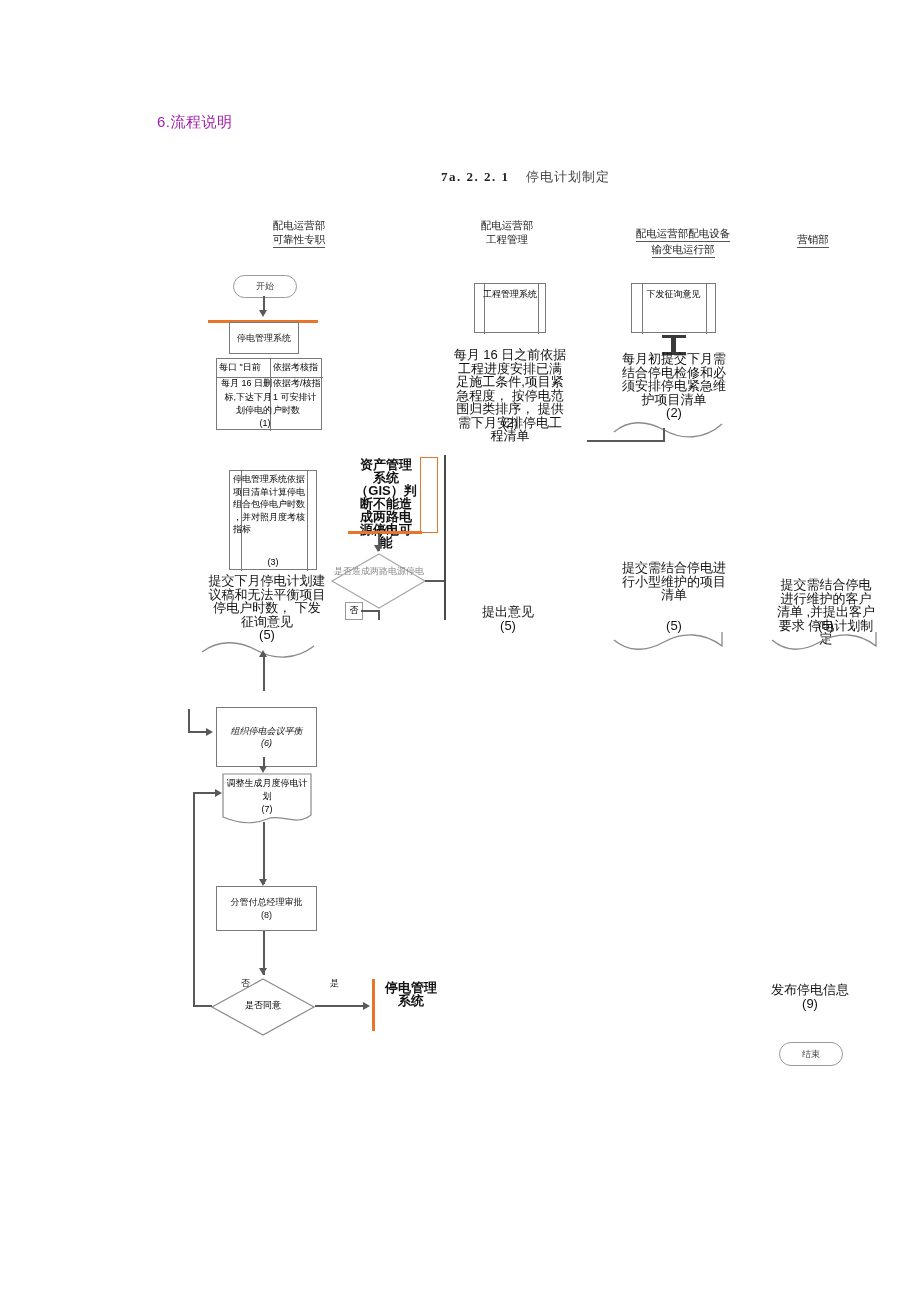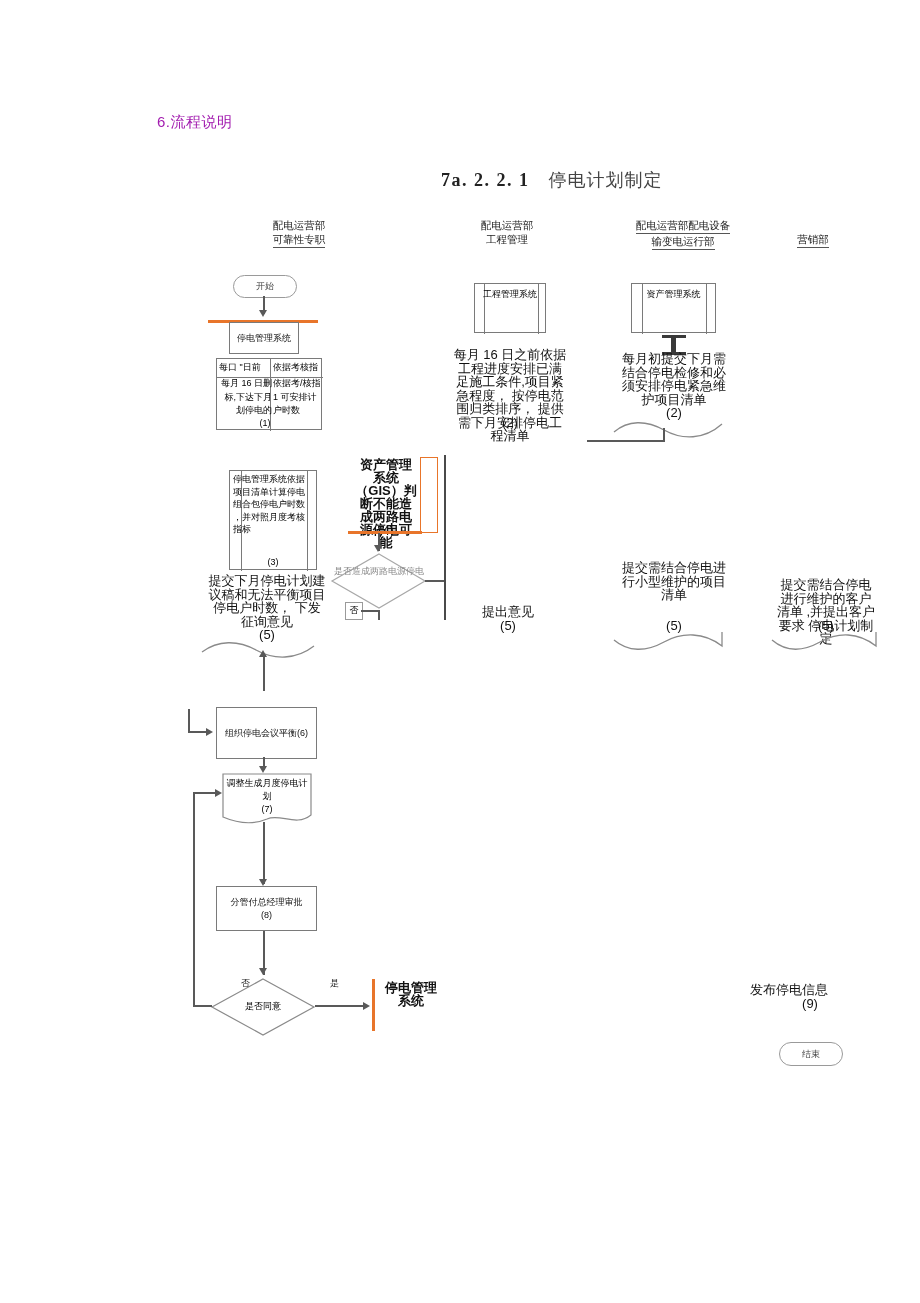--- a/index.html
+++ b/index.html
@@ -8,21 +8,21 @@
     font-family:"Liberation Sans","DejaVu Sans",sans-serif;
     color:#000;
   }
   .abs{position:absolute;}
   
   #doc-heading{
     left:157px;top:113px;font-size:15px;letter-spacing:.5px;color:#a21caf;
     font-family:"Liberation Sans",sans-serif;
   }
   #chart-title{
-    left:441px;top:168px;font-size:18px;color:#444;
+    left:441px;top:168px;font-size:13px;color:#444;
     font-family:"Liberation Serif","DejaVu Serif",serif;letter-spacing:1px;
   }
   #chart-title .num{color:#222;font-weight:bold;letter-spacing:1.5px;}
   
   .col-head{
     font-size:10.5px;line-height:14px;text-align:center;color:#222;
     font-family:"Liberation Sans",sans-serif;
   }
   .col-head .ul{border-bottom:1px solid #555;display:inline-block;padding-bottom:1px;}
   
@@ -74,21 +74,21 @@
 </div>
 
 <div class="abs col-head" style="left:239px;top:218px;width:120px;">
   <div>配电运营部</div>
   <div class="ul">可靠性专职</div>
 </div>
 <div class="abs col-head" style="left:452px;top:218px;width:110px;">
   <div>配电运营部</div>
   <div>工程管理</div>
 </div>
-<div class="abs col-head" style="left:608px;top:218px;width:150px;">
+<div class="abs col-head" style="left:608px;top:226px;width:150px;">
   <div class="ul">配电运营部配电设备</div>
   <div class="ul">输变电运行部</div>
 </div>
 <div class="abs col-head" style="left:773px;top:232px;width:80px;">
   <div class="ul">营销部</div>
 </div>
 
 <div class="abs term" style="left:233px;top:275px;width:62px;height:21px;">开始</div>
 
 <div class="conn v abs" style="left:263px;top:296px;height:18px;"></div>
@@ -118,21 +118,21 @@
 <div class="abs plain-text" style="left:208px;top:574px;width:118px;line-height:13.5px;">提交下月停电计划建议稿和无法平衡项目停电户时数， 下发征询意见</div>
 <div class="abs plain-text" style="left:208px;top:628px;width:118px;">(5)</div>
 
 <svg class="abs" style="left:200px;top:638px;" width="130" height="26">
   <path d="M2,14 C18,2 38,2 56,12 C74,22 96,22 114,8" fill="none" stroke="#8a8a8a" stroke-width="1.3"></path>
 </svg>
 
 <div class="conn v abs" style="left:263px;top:655px;height:36px;"></div>
 <div class="arrow-u abs" style="left:259px;top:650px;"></div>
 
-<div class="abs box" style="left:216px;top:707px;width:101px;height:52px;flex-direction:row;">
+<div class="abs box" style="left:216px;top:707px;width:101px;height:60px;flex-direction:column;font-style:italic;">
   <div>组织停电会议平衡</div>
   <div>(6)</div>
 </div>
 
 <div class="conn v abs" style="left:188px;top:709px;height:23px;"></div>
 <div class="conn h abs" style="left:188px;top:731px;width:20px;"></div>
 <div class="arrow-r abs" style="left:206px;top:728px;"></div>
 
 <div class="conn v abs" style="left:263px;top:757px;height:13px;"></div>
 <div class="arrow-d abs" style="left:259px;top:766px;"></div>
@@ -154,21 +154,21 @@
   <div>分管付总经理审批</div>
   <div>(8)</div>
 </div>
 
 <div class="conn v abs" style="left:263px;top:931px;height:44px;"></div>
 <div class="arrow-d abs" style="left:259px;top:968px;"></div>
 
 <svg class="abs" style="left:211px;top:978px;" width="105" height="58">
   <polygon points="52,1 103,29 52,57 1,29" fill="#fff" stroke="#8a8a8a" stroke-width="1.2"></polygon>
 </svg>
-<div class="abs tiny" style="left:213px;top:1000px;width:100px;text-align:center;">是否同意</div>
+<div class="abs tiny" style="left:213px;top:1000px;width:100px;text-align:center;font-family:Liberation Mono, monospace;">是否同意</div>
 <div class="branch-label abs" style="left:241px;top:977px;">否</div>
 <div class="branch-label abs" style="left:330px;top:977px;">是</div>
 
 <div class="conn h abs" style="left:193px;top:1005px;width:19px;"></div>
 
 <div class="conn h abs" style="left:315px;top:1005px;width:53px;"></div>
 <div class="arrow-r abs" style="left:363px;top:1002px;"></div>
 
 <div class="orange-v abs" style="left:372px;top:979px;height:52px;"></div>
 <div class="abs plain-text" style="left:380px;top:982px;width:62px;font-weight:bold;text-align:center;line-height:12.5px;">停电管理系统</div>
@@ -204,21 +204,21 @@
 <div class="abs plain-text" style="left:452px;top:348px;width:116px;line-height:13.5px;">每月 16 日之前依据工程进度安排已满足施工条件,项目紧急程度， 按停电范围归类排序， 提供需下月安排停电工程清单</div>
 <div class="abs plain-text" style="left:452px;top:416px;width:116px;">(2)</div>
 
 <div class="abs plain-text" style="left:476px;top:605px;width:64px;">提出意见</div>
 <div class="abs plain-text" style="left:476px;top:619px;width:64px;">(5)</div>
 
 <div class="abs gridbox" style="left:631px;top:283px;width:85px;height:50px;">
   <div class="vline" style="left:10px;top:0;height:50px;"></div>
   <div class="vline" style="left:74px;top:0;height:50px;"></div>
 </div>
-<div class="abs tiny" style="left:636px;top:288px;width:75px;text-align:center;line-height:13px;">资产管理系统</div>
+<div class="abs tiny" style="left:636px;top:288px;width:75px;text-align:center;line-height:13px;">下发征询意见</div>
 
 <div class="abs" style="left:662px;top:335px;width:24px;height:3px;background:#3a3a3a;"></div>
 <div class="abs" style="left:671px;top:335px;width:5px;height:20px;background:#3a3a3a;"></div>
 <div class="abs" style="left:662px;top:352px;width:24px;height:3px;background:#3a3a3a;"></div>
 
 <div class="abs plain-text" style="left:618px;top:352px;width:112px;line-height:13.5px;">每月初提交下月需结合停电检修和必须安排停电紧急维护项目清单</div>
 <div class="abs plain-text" style="left:618px;top:406px;width:112px;">(2)</div>
 
 <svg class="abs" style="left:612px;top:418px;" width="125" height="24">
   <path d="M2,14 C16,2 34,2 52,12 C70,22 92,22 110,6" fill="none" stroke="#8a8a8a" stroke-width="1.3"></path>
@@ -231,16 +231,16 @@
 <svg class="abs" style="left:612px;top:628px;" width="125" height="24">
   <path d="M2,12 C16,24 34,24 52,14 C70,4 92,4 110,18 L110,4" fill="none" stroke="#8a8a8a" stroke-width="1.3"></path>
 </svg>
 
 <div class="abs plain-text" style="left:775px;top:578px;width:102px;line-height:13.5px;">提交需结合停电进行维护的客户清单 ,并提出客户要求 停电计划制定</div>
 <div class="abs plain-text" style="left:775px;top:619px;width:102px;">(5)</div>
 <svg class="abs" style="left:770px;top:628px;" width="120" height="24">
   <path d="M2,12 C16,24 32,24 50,14 C68,4 88,4 106,18 L106,4" fill="none" stroke="#8a8a8a" stroke-width="1.3"></path>
 </svg>
 
-<div class="abs plain-text" style="left:743px;top:983px;width:92px;">发布停电信息</div>
+<div class="abs plain-text" style="left:764px;top:983px;width:92px;">发布停电信息</div>
 <div class="abs plain-text" style="left:764px;top:997px;width:92px;">(9)</div>
 
 <div class="abs term" style="left:779px;top:1042px;width:62px;height:22px;">结束</div>
 
 </body></html>

